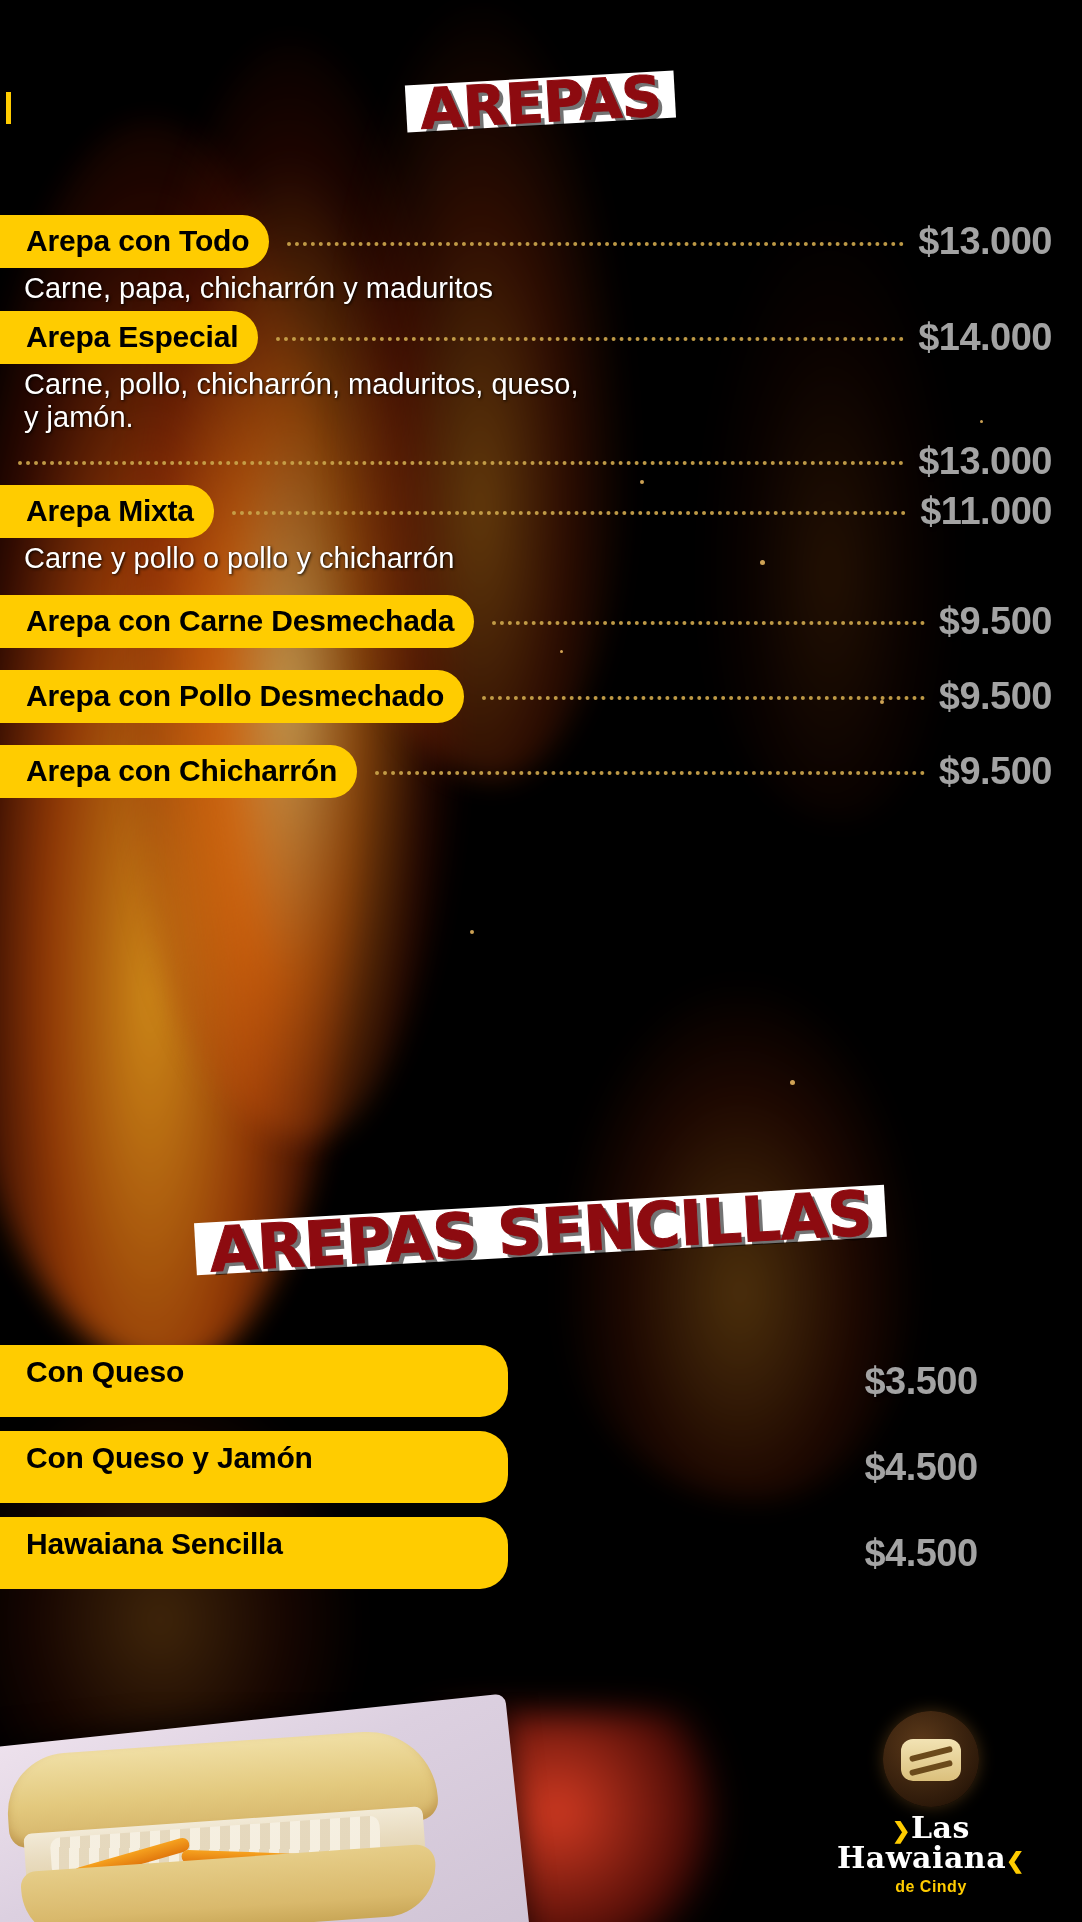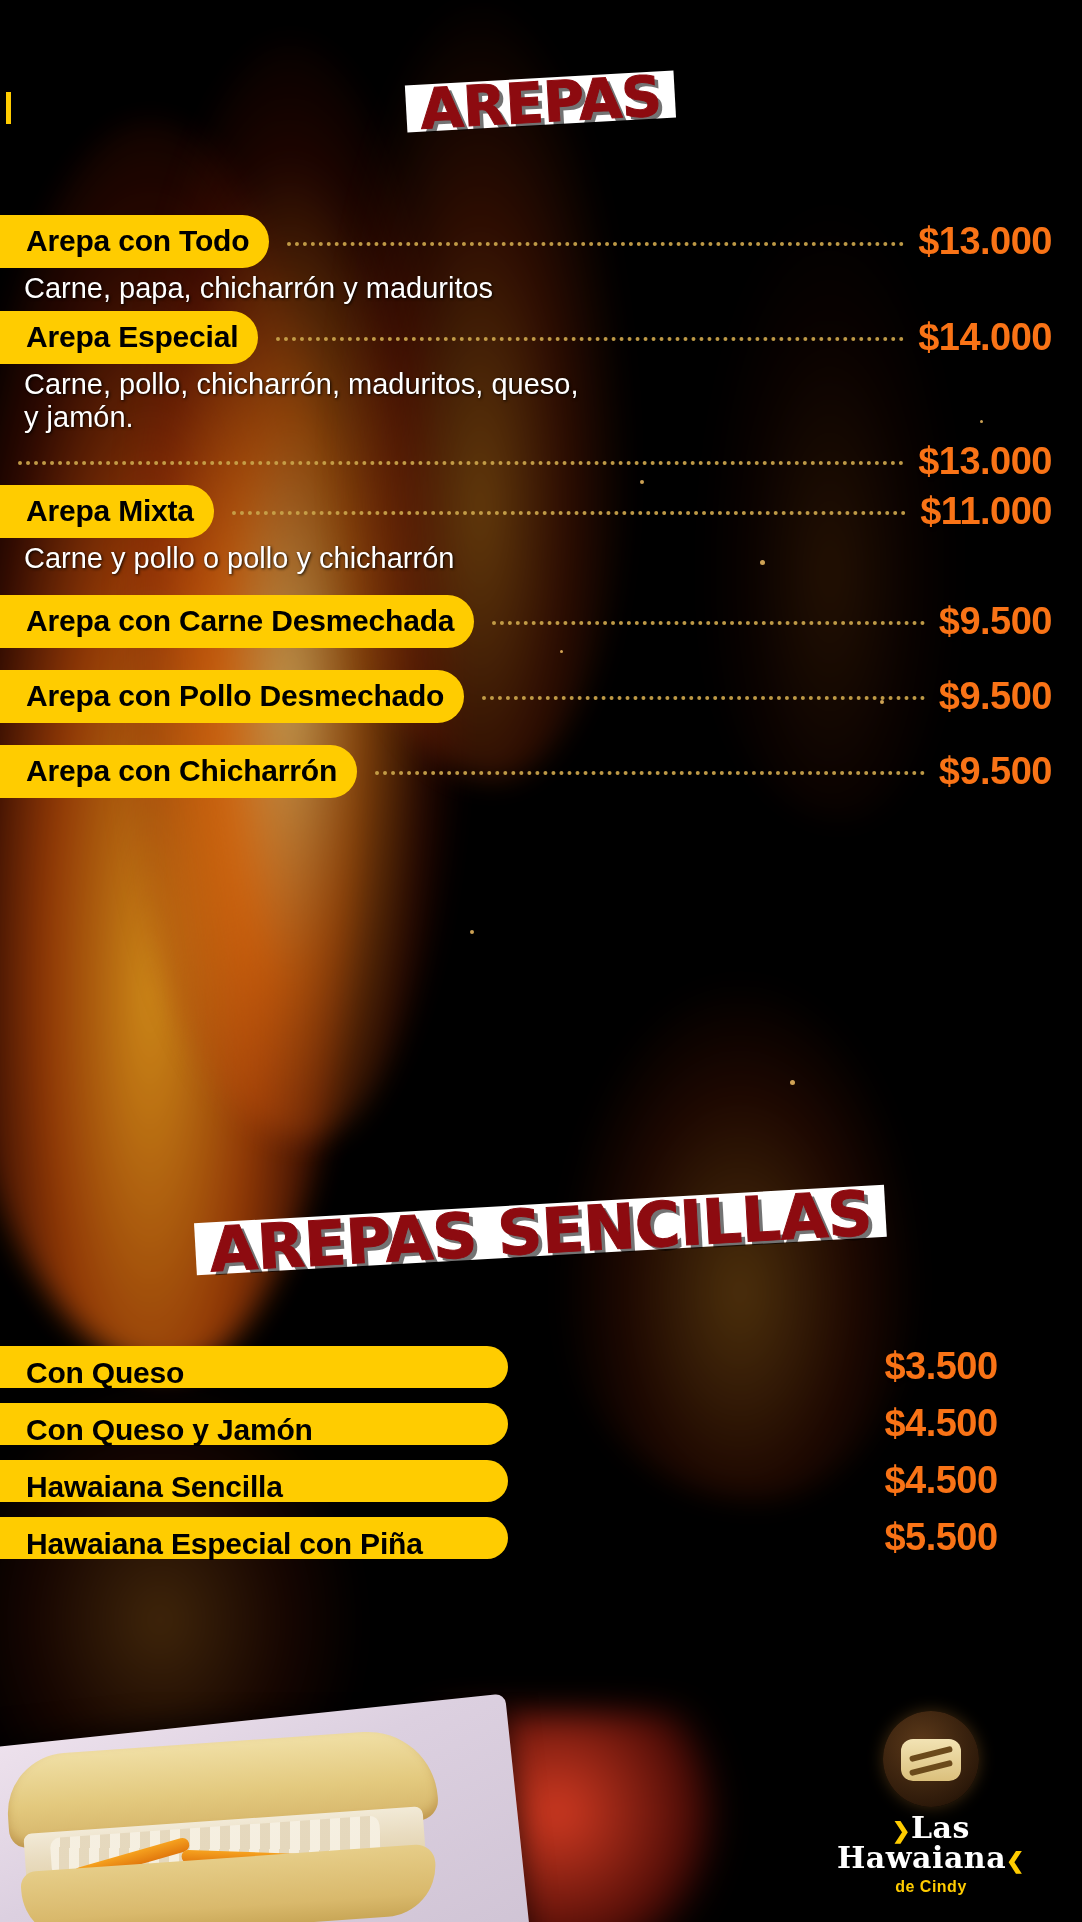--- a/index.html
+++ b/index.html
@@ -129,48 +129,48 @@
   }
   .dots {
     flex: 1;
     height: 0;
     border-bottom: 4px dotted #c8a24a;
     margin: 4px 14px 0 18px;
     min-width: 20px;
     opacity: 0.95;
   }
   .price {
-    color: #f97316;
+    color: #a3a3a3;
     font-weight: bold;
     font-size: 38px;
     font-family: "Liberation Sans", sans-serif;
     white-space: nowrap;
     padding-right: 30px;
     text-shadow: 2px 2px 3px rgba(0,0,0,0.7);
     letter-spacing: -0.5px;
   }
   .desc {
     color: #ffffff;
     font-size: 29px;
     line-height: 1.16;
     padding: 4px 0 3px 24px;
     max-width: 820px;
     text-shadow: 1px 1px 3px rgba(0,0,0,0.9);
   }
 
   
   .simple .name-pill {
     font-size: 30px;
-    padding: 12px 22px 0 26px;
+    padding: 12px 22px 30px 26px;
   }
   .simple .dots { border: none; }
   .simple .price {
     width: 250px;
     text-align: center;
-    padding-right: 16px;
+    padding-right: 36px;
   }
   .simple .item { margin-bottom: 14px; }
 
   
   .photo {
     position: absolute;
     left: 0;
     bottom: 0;
     width: 560px;
     height: 230px;
@@ -435,27 +435,20 @@
   </div>
 
   <div class="item">
     <div class="item-line">
       <div class="name-pill" style="min-width:460px;">Hawaiana Sencilla</div>
       <div class="dots"></div>
       <div class="price">$4.500</div>
     </div>
   </div>
 
-  <div class="item">
-    <div class="item-line">
-      <div class="name-pill" style="min-width:460px;">Hawaiana Especial con Piña</div>
-      <div class="dots"></div>
-      <div class="price">$5.500</div>
-    </div>
-  </div>
 </div>
 
 <div class="tomato-blur"></div>
 <div class="photo">
   <div class="plate"></div>
   <div class="arepa-photo">
     <div class="arepa-top"></div>
     <div class="lettuce"></div>
     <div class="tomato-slice"></div>
     <div class="filling"></div>

